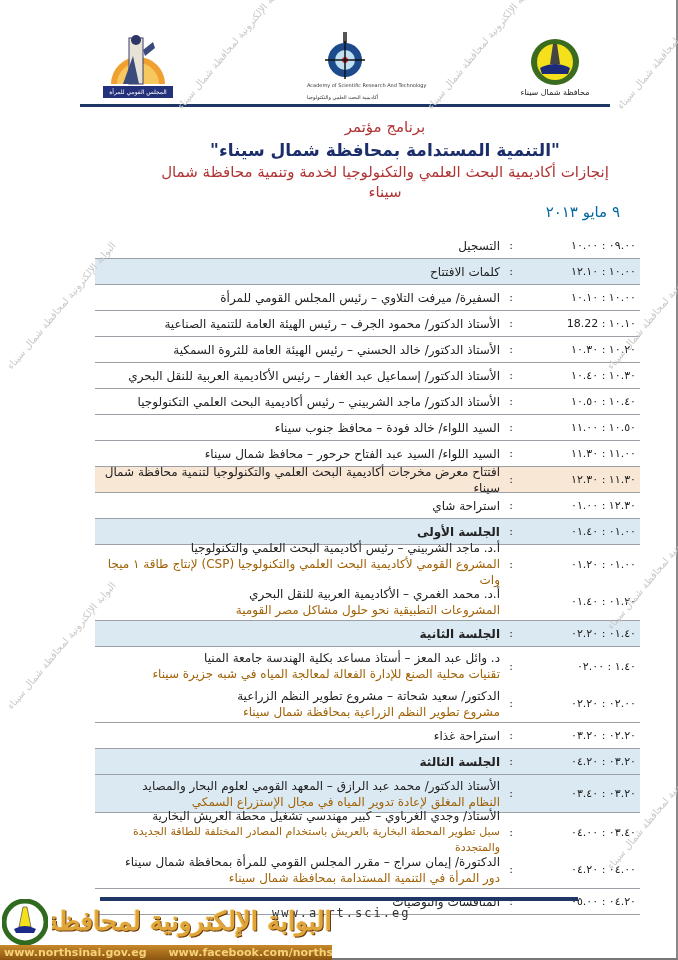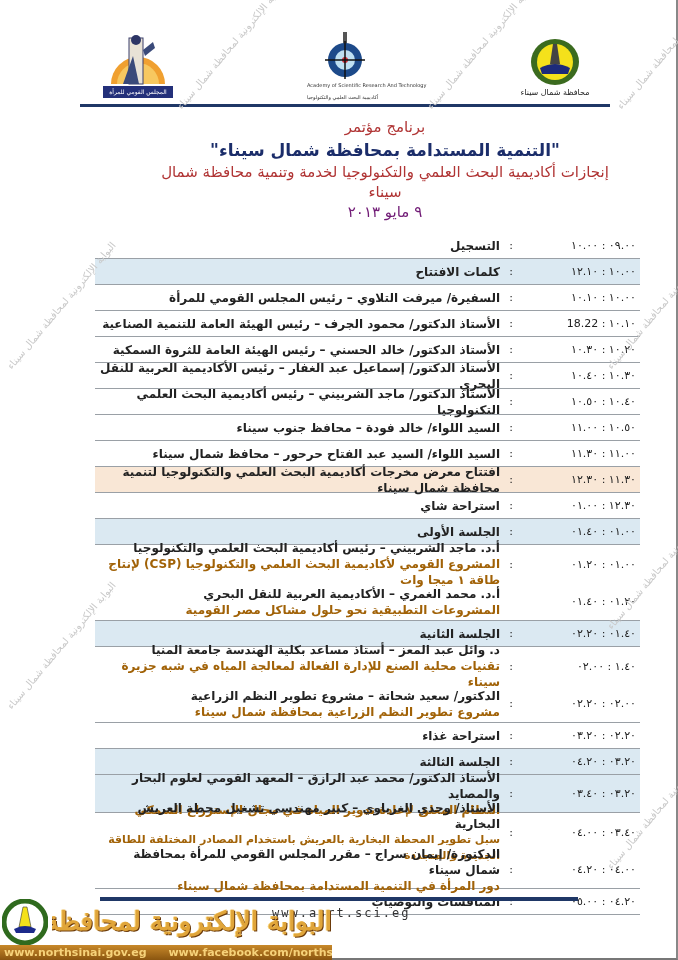--- a/index.html
+++ b/index.html
@@ -9,28 +9,28 @@
   .logo{position:absolute;}
   .logo-left{left:103px;top:2px;width:70px;height:68px;}
   .logo-mid{left:305px;top:2px;width:80px;height:72px;}
   .logo-right{left:520px;top:8px;width:70px;height:62px;}
   .logo-caption{position:absolute;font-size:5px;color:#333;line-height:6px;white-space:nowrap;}
   .top-rule{position:absolute;left:80px;top:104px;width:530px;height:3px;background:#1f3766;}
   .title-block{position:absolute;top:116px;left:150px;width:470px;text-align:center;direction:rtl;}
   .t1{font-size:15px;color:#b03434;line-height:22px;}
   .t2{font-size:17px;color:#1b2d6a;font-weight:bold;line-height:24px;}
   .t3{font-size:15px;color:#b03434;line-height:20px;}
-  .t4{font-size:15px;color:#701a75;line-height:20px;}
+  .t4{font-size:15px;color:#0369a1;line-height:20px;text-align:right;}
   .schedule{position:absolute;left:95px;top:233px;width:545px;}
   .row{position:relative;direction:rtl;border-bottom:1.5px solid #9aa0a6;box-sizing:border-box;display:flex;align-items:center;}
   .row.hl{background:#dbe9f2;}
   .row.peach{background:#f9e7d6;}
   .time{width:118px;flex:0 0 118px;text-align:right;font-size:11px;color:#222;letter-spacing:0.5px;padding-right:4px;box-sizing:border-box;}
   .colon{width:22px;flex:0 0 22px;text-align:center;font-size:11px;color:#222;}
-  .desc{flex:1;font-size:12px;color:#222;line-height:16px;font-weight:bold;}
+  .desc{flex:1;font-size:12px;color:#222;line-height:16px;}
   .desc .sub{color:#a16207;font-size:12px;}
   .foot-rule{position:absolute;left:100px;top:897px;width:478px;height:4px;background:#1f3766;}
   .foot-url{position:absolute;left:272px;top:906px;font-size:12px;color:#333;letter-spacing:2px;font-family:"DejaVu Sans Mono",monospace;}
   .banner{position:absolute;left:0;top:895px;width:332px;height:65px;}
   .banner-text{position:absolute;left:52px;top:2px;width:280px;height:48px;font-size:26px;font-weight:bold;color:#e0a53a;text-shadow:1px 1px 0 #6b3a0a, -1px 0 0 #f7d37a;direction:rtl;text-align:center;line-height:48px;white-space:nowrap;overflow:hidden;font-family:"DejaVu Serif",serif;}
   .banner-links{position:absolute;left:0;top:50px;width:332px;height:15px;background:linear-gradient(#c8892a,#8a5510);font-size:11px;color:#f6d27a;font-weight:bold;white-space:nowrap;overflow:hidden;line-height:15px;}
   .banner-links span{margin-left:4px;margin-right:14px;}
   .watermark{position:absolute;font-size:10px;color:#c9c9c9;transform:rotate(-50deg);white-space:nowrap;font-family:"DejaVu Serif",serif;pointer-events:none;}
 </style>
 </head>

